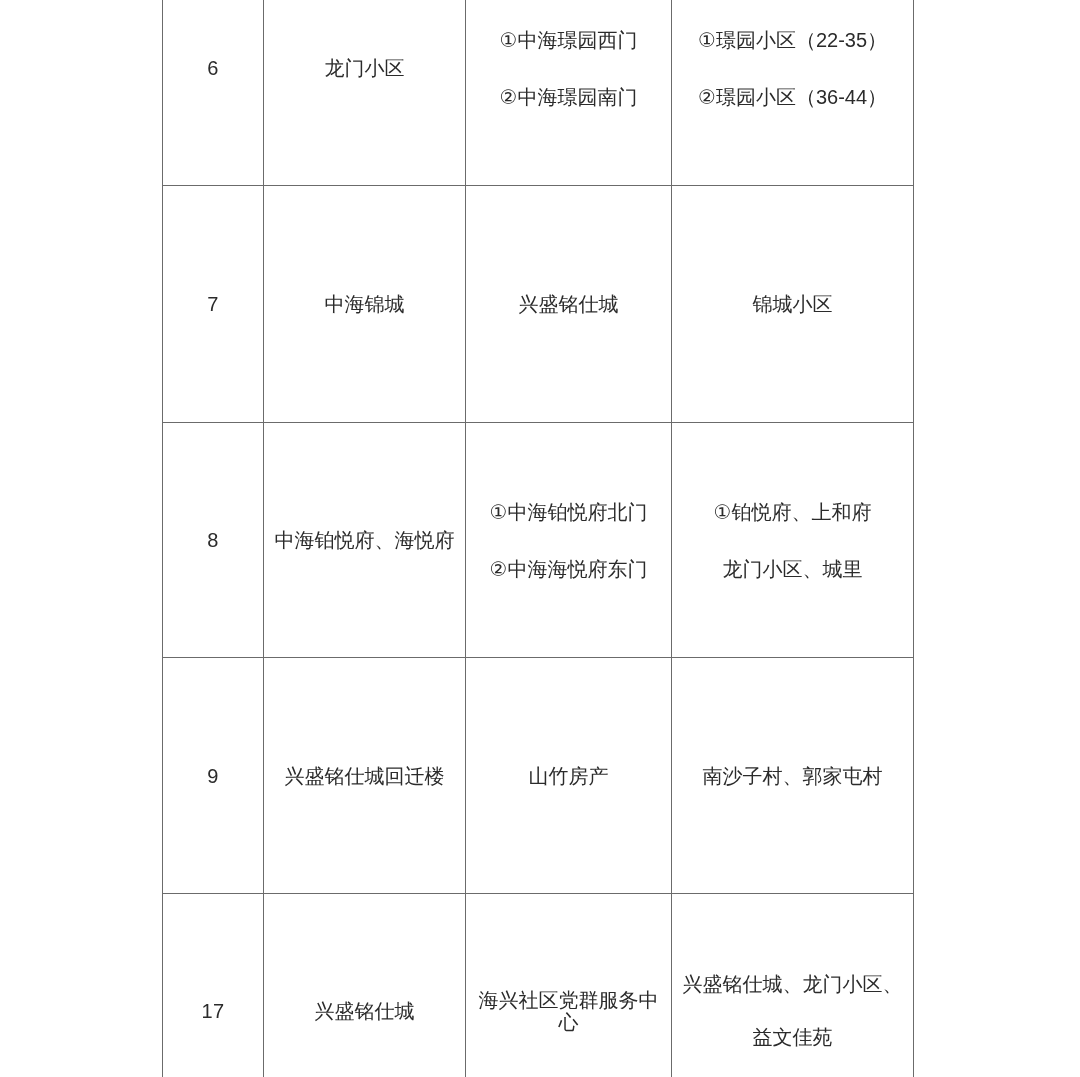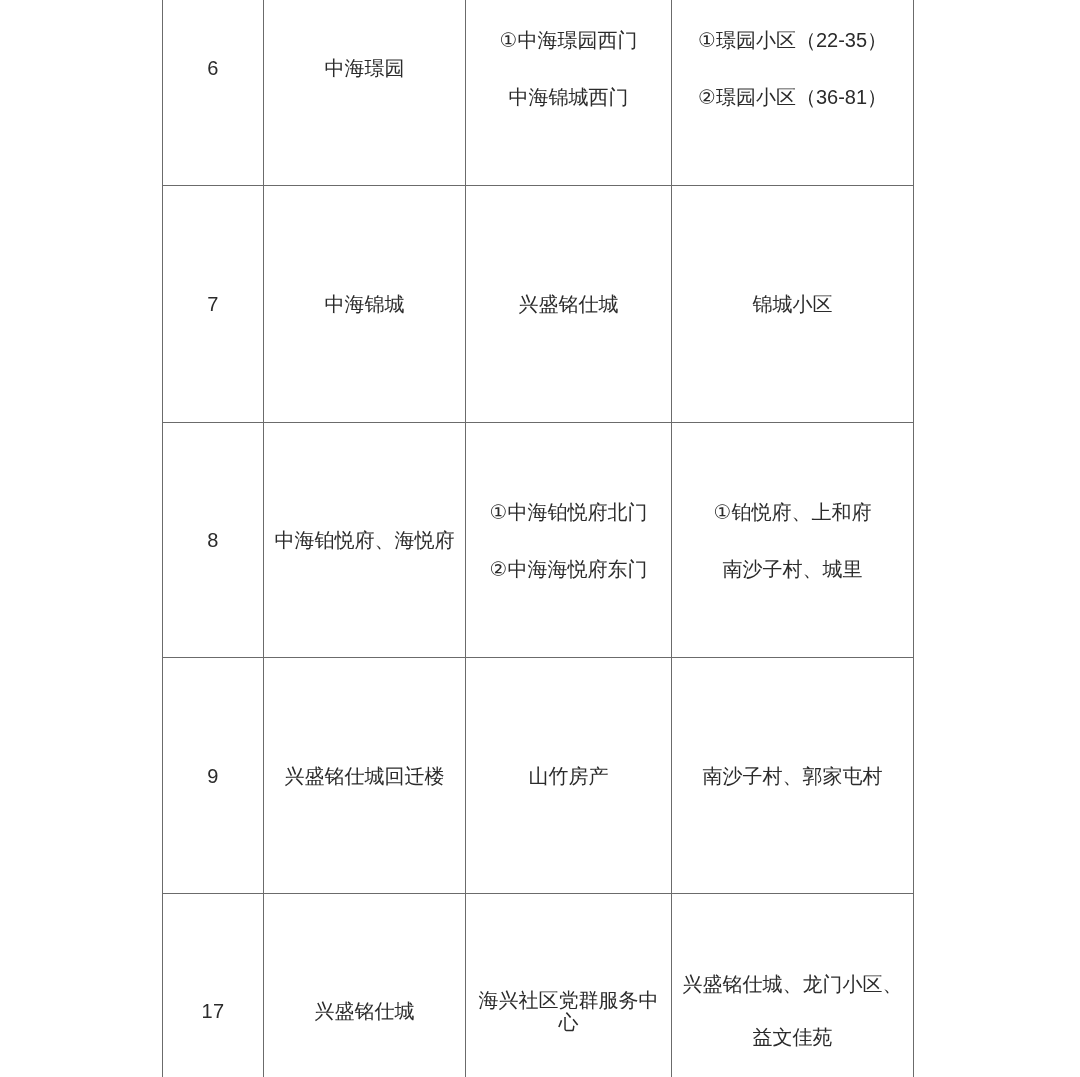--- a/index.html
+++ b/index.html
@@ -68,32 +68,32 @@
       <col style="width:206px">
       <col style="width:242px">
     </colgroup>
     <tbody>
 
       <tr class="r6">
         <td class="num-cell">
           <div class="single-line">6</div>
         </td>
         <td>
-          <div class="single-line">中海璟园</div>
+          <div class="single-line">龙门小区</div>
         </td>
         <td>
           <div class="stack">
             <div>①中海璟园西门</div>
-            <div>中海锦城西门</div>
+            <div>②中海璟园南门</div>
           </div>
         </td>
         <td>
           <div class="stack">
             <div>①璟园小区（22-35）</div>
-            <div>②璟园小区（36-81）</div>
+            <div>②璟园小区（36-44）</div>
           </div>
         </td>
       </tr>
 
       <tr class="r7">
         <td class="num-cell">
           <div class="single-line">7</div>
         </td>
         <td>
           <div class="single-line">中海锦城</div>
@@ -115,21 +115,21 @@
         </td>
         <td>
           <div class="stack">
             <div>①中海铂悦府北门</div>
             <div>②中海海悦府东门</div>
           </div>
         </td>
         <td>
           <div class="stack">
             <div>①铂悦府、上和府</div>
-            <div>南沙子村、城里</div>
+            <div>龙门小区、城里</div>
           </div>
         </td>
       </tr>
 
       <tr class="r9">
         <td class="num-cell">
           <div class="single-line">9</div>
         </td>
         <td>
           <div class="single-line">兴盛铭仕城回迁楼</div>

